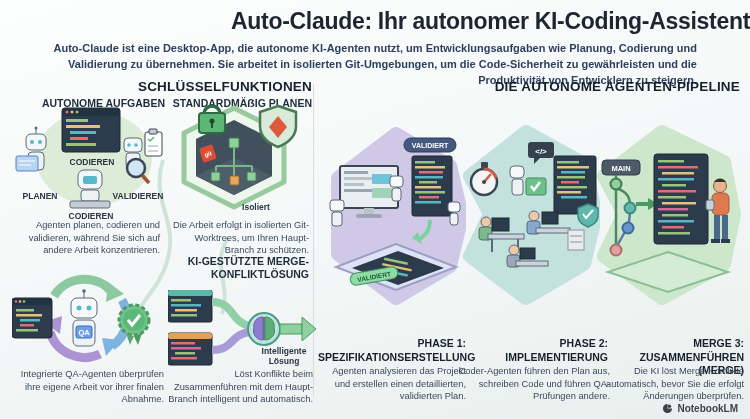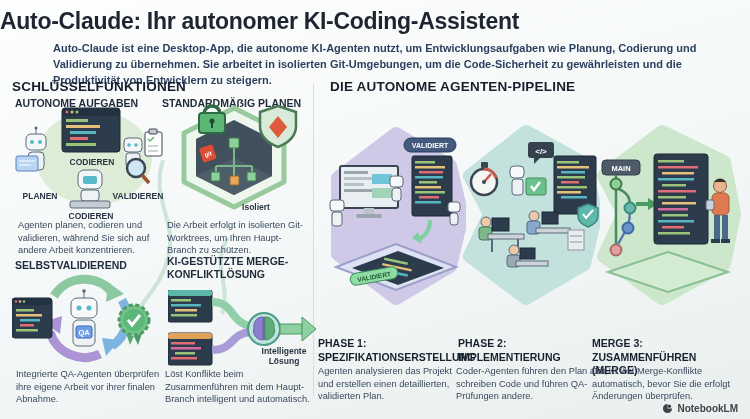--- a/index.html
+++ b/index.html
@@ -1,20 +1,20 @@
 <!DOCTYPE html>
 <html><head>
 <meta charset="utf-8">
 <style>
   html,body{margin:0;padding:0;}
   body{font-family:"Liberation Sans",sans-serif;background:#e7ecec;}
   #canvas{position:relative;width:750px;height:419px;overflow:hidden;
     background:linear-gradient(165deg,#fdfefe 0%,#f5f8f8 50%,#e9efee 100%);}
   .abs{position:absolute;}
-  .center{text-align:left;}
+  .center{text-align:right;}
   #title{top:8px;left:0;width:750px;font-size:23px;font-weight:700;color:#1d2530;letter-spacing:-0.3px;}
   #subtitle{top:41px;left:53px;width:644px;font-size:11px;line-height:1.45;color:#2b3f5e;font-weight:700;}
   .section-title{font-size:13.5px;font-weight:700;color:#16202c;letter-spacing:0.2px;}
   .feat-title{font-size:10.5px;font-weight:800;color:#1e2b3a;line-height:1.2;}
   .caption{font-size:9.3px;line-height:1.35;color:#39495c;font-weight:500;}
   .phase-title{font-size:10.5px;font-weight:800;color:#17212e;line-height:1.3;}
   #divider{top:84px;left:313px;width:1px;height:312px;background:#d7dddd;}
   svg text{font-family:"Liberation Sans",sans-serif;}
   .ill-label{font-size:8.5px;font-weight:800;fill:#2a3644;}
   #watermark{right:12px;bottom:5px;display:flex;align-items:flex-end;gap:4px;
@@ -116,21 +116,20 @@
         <rect x="39" y="20" width="2" height="6" fill="#1e4a2e"></rect>
     </g>
     <g>
       <path d="M106,4 L124,10 V24 C124,34 116,41 106,45 C96,41 88,34 88,24 V10 Z" fill="#d8ead8" stroke="#4a7a55" stroke-width="2.5"></path>
       <polygon points="106,14 115,25 106,36 97,25" fill="#dd5a3a"></polygon>
     </g>
     <text x="84" y="108" text-anchor="middle" class="ill-label">Isoliert</text>
   </svg>
   <div class="abs center caption" style="top:219px;left:167px;width:142px">Die Arbeit erfolgt in isolierten Git-Worktrees, um Ihren Haupt-Branch zu schützen.</div>
 
-  <div class="abs center feat-title" style="top:259px;left:15px;width:150px">SELBSTVALIDIEREND</div>
   <svg class="abs" style="left:12px;top:270px" width="155" height="96" viewBox="0 0 155 96">
     <g fill="none">
       <path d="M42,26 A36,36 0 0 1 100,22" stroke="#8cc9a0" stroke-width="9"></path>
       <polygon points="96,12 112,24 94,32" fill="#8cc9a0"></polygon>
       <path d="M110,30 A34,34 0 0 1 100,76" stroke="#7db4e0" stroke-width="9"></path>
       <polygon points="108,70 94,86 90,68" fill="#7db4e0"></polygon>
       <path d="M88,84 A36,36 0 0 1 38,62" stroke="#ab93d4" stroke-width="9"></path>
       <polygon points="48,64 32,52 50,46" fill="#ab93d4"></polygon>
     </g>
     <g>

